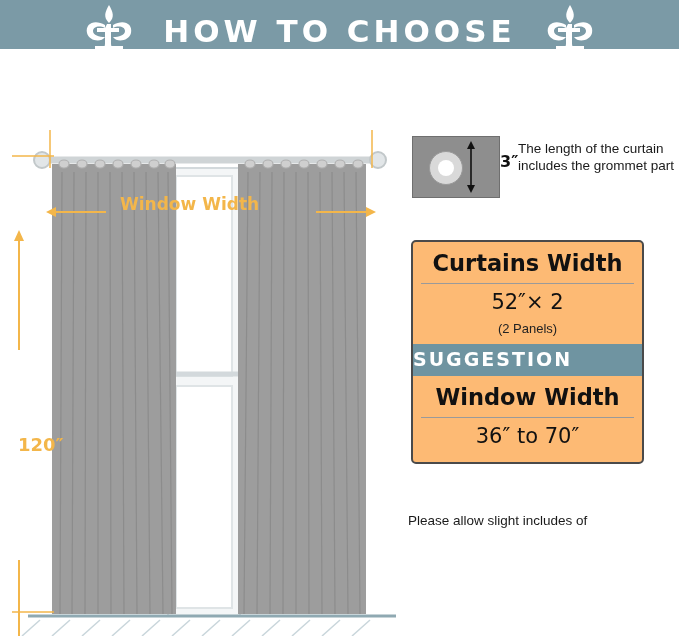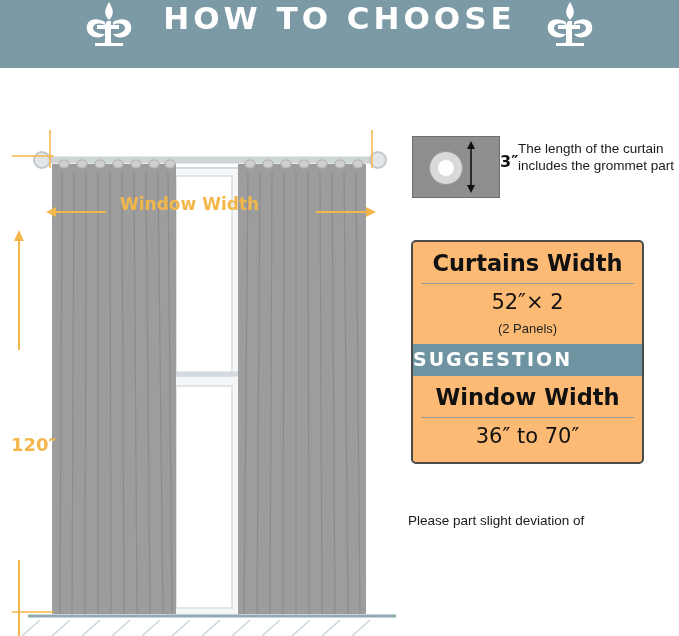--- a/index.html
+++ b/index.html
@@ -19,24 +19,24 @@
     width: 679px;
     height: 636px;
     background: #ffffff;
   }
 
   
   .banner {
     position: absolute;
     left: 0; top: 0;
     width: 679px;
-    height: 68px;
+    height: 49px;
     background: #7b9aa6;
     display: flex;
-    align-items: flex-start;
+    align-items: flex-end;
     justify-content: center;
     gap: 26px;
   }
   .banner-title {
     color: #ffffff;
     font-size: 31px;
     font-weight: bold;
     letter-spacing: 4px;
     font-family: "DejaVu Sans", sans-serif;
     white-space: nowrap;
@@ -70,21 +70,21 @@
     position: absolute;
     left: 46px;
     top: 138px;
     width: 330px;
     height: 12px;
   }
 
   
   .vert-label {
     position: absolute;
-    left: 11px;
+    left: 18px;
     top: 366px;
     color: #f3b64a;
     font-size: 18px;
     font-weight: bold;
     font-family: "DejaVu Sans", sans-serif;
   }
   .vert-arrow {
     position: absolute;
     left: 12px;
     top: 162px;
@@ -374,16 +374,16 @@
       <div class="tb-divider"></div>
       <div class="tb-row tb-value">52″× 2</div>
       <div class="tb-row tb-sub">(2 Panels)</div>
       <div class="tb-sugg">SUGGESTION</div>
       <div class="tb-row tb-title">Window Width</div>
       <div class="tb-divider"></div>
       <div class="tb-row tb-value" style="padding-bottom:14px;">36″ to 70″</div>
     </div>
 
     <div class="footnote">
-      <div>Please part slight deviation of</div>
+      <div>Please allow slight includes of</div>
     </div>
   </div>
 </div>
 
 </body></html>

